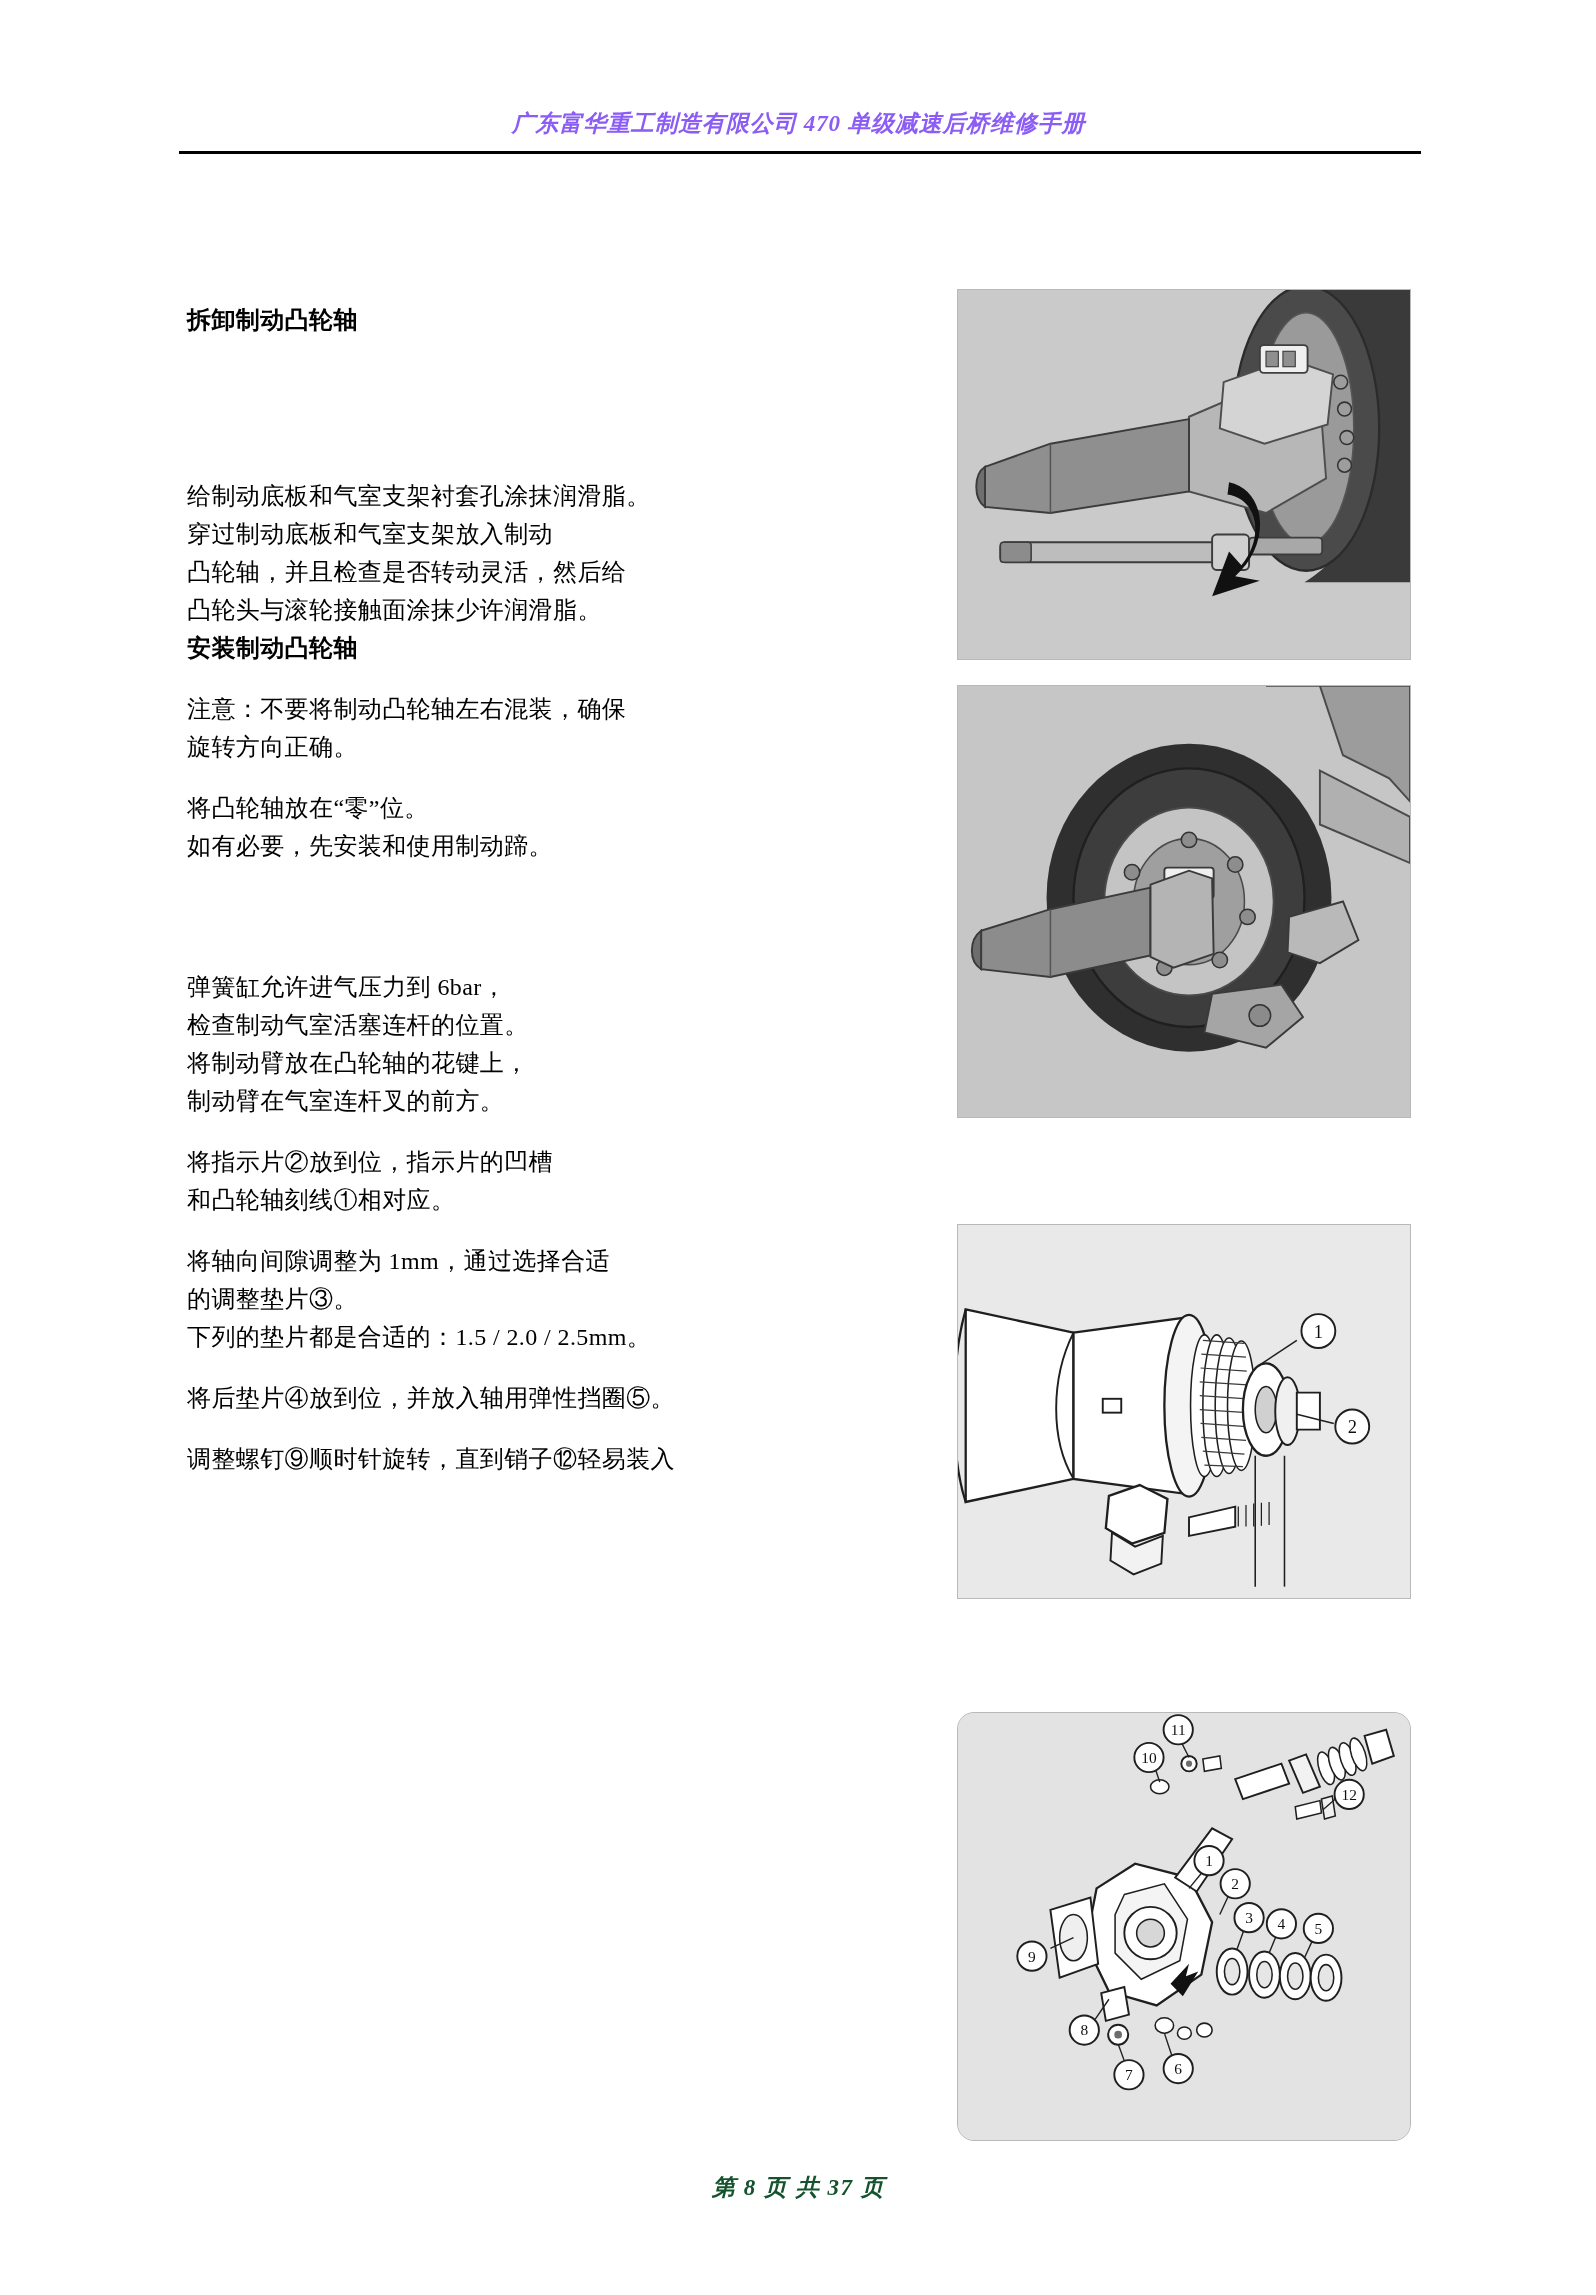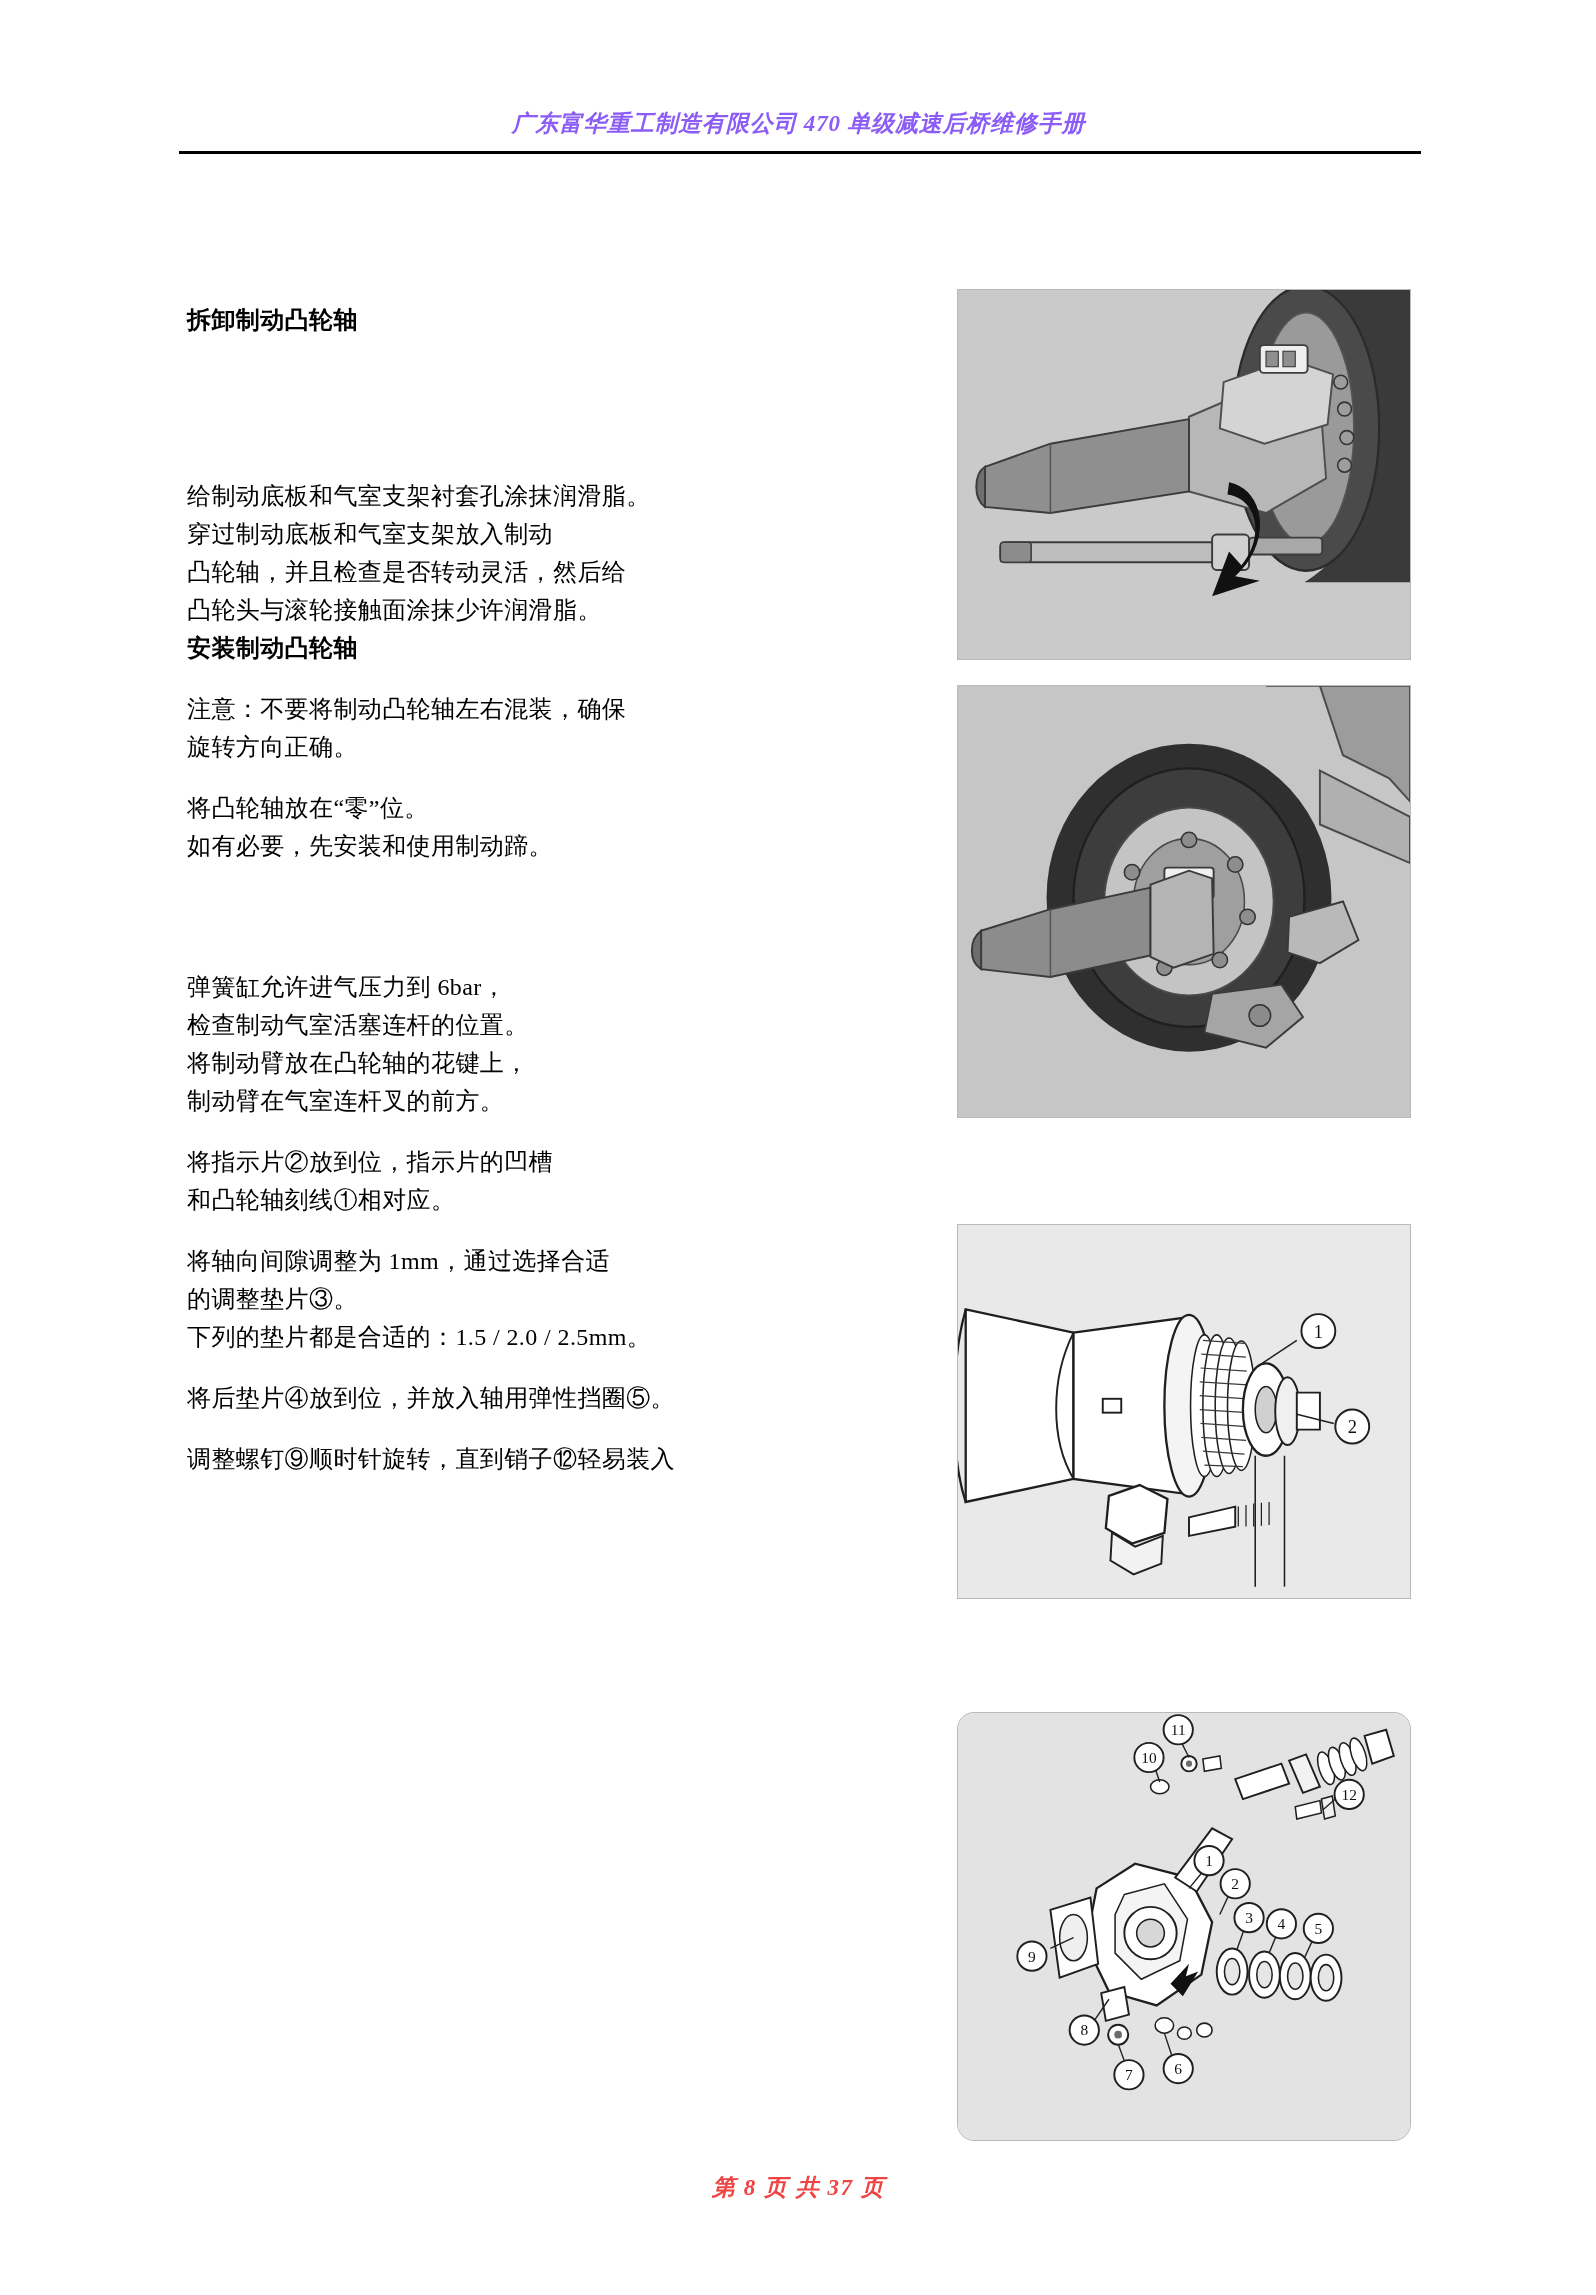--- a/index.html
+++ b/index.html
@@ -82,21 +82,21 @@
     position: absolute;
     top: 2172px;
     left: 0;
     width: 1597px;
     text-align: center;
   }
   .footer-text {
     font-size: 23px;
     font-weight: bold;
     font-style: italic;
-    color: #ef4444;
+    color: #14532d;
     letter-spacing: 1.5px;
   }
 </style>
 </head>
 <body>
 
 <div class="page">
 
   <div class="header">
     <div class="header-title">广东富华重工制造有限公司 470 单级减速后桥维修手册</div>

